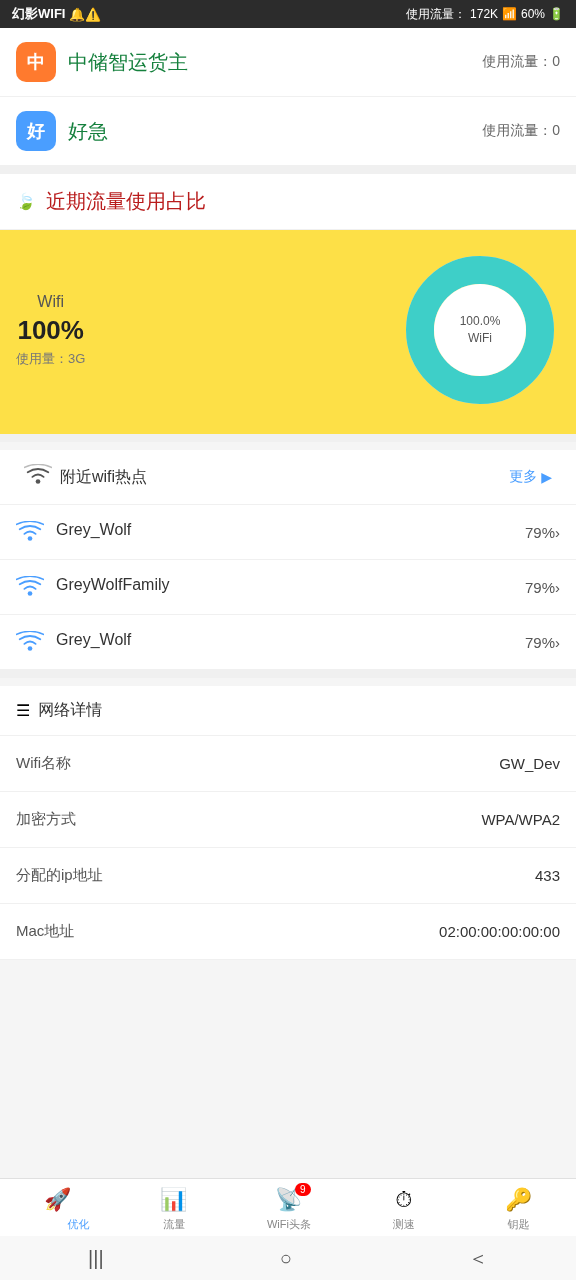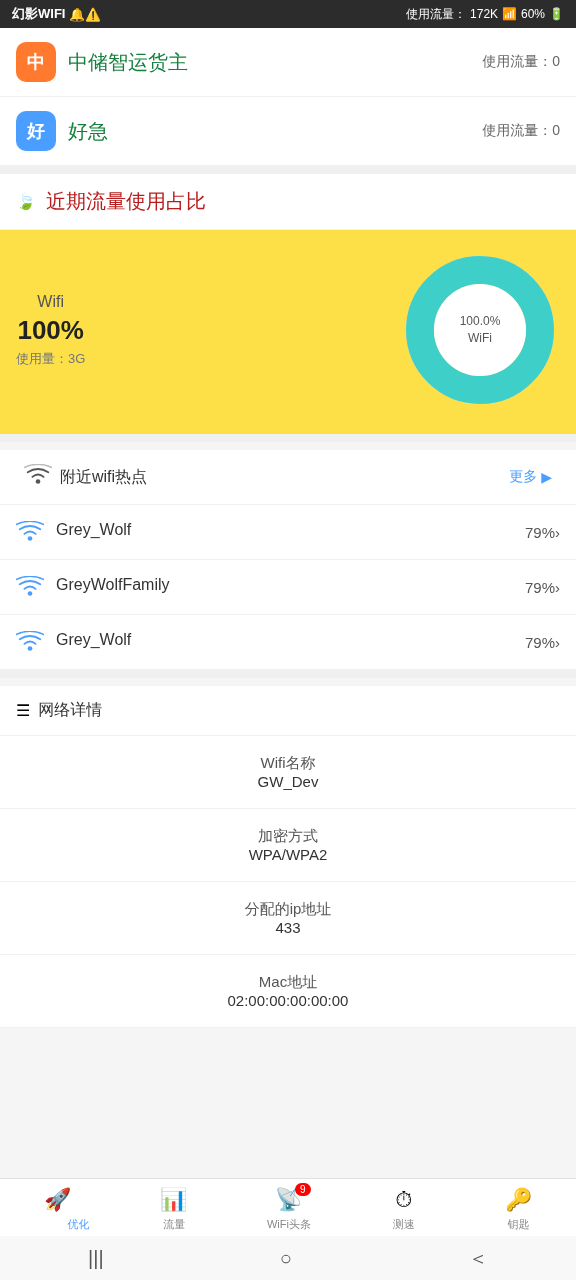--- a/index.html
+++ b/index.html
@@ -128,21 +128,20 @@
     }
     .network-details-title { font-size: 16px; color: #333; font-weight: 500; }
 
     .detail-row {
       background: white;
       display: flex;
       align-items: center;
       padding: 18px 16px;
       border-bottom: 1px solid #f0f0f0;
       justify-content: space-between;
-      flex-direction: column;
     }
     .detail-label { font-size: 15px; color: #555; }
     .detail-value { font-size: 15px; color: #333; font-weight: 500; }
 
     
     .bottom-nav {
       position: fixed;
       bottom: 0; left: 0;
       width: 576px;
       background: white;

